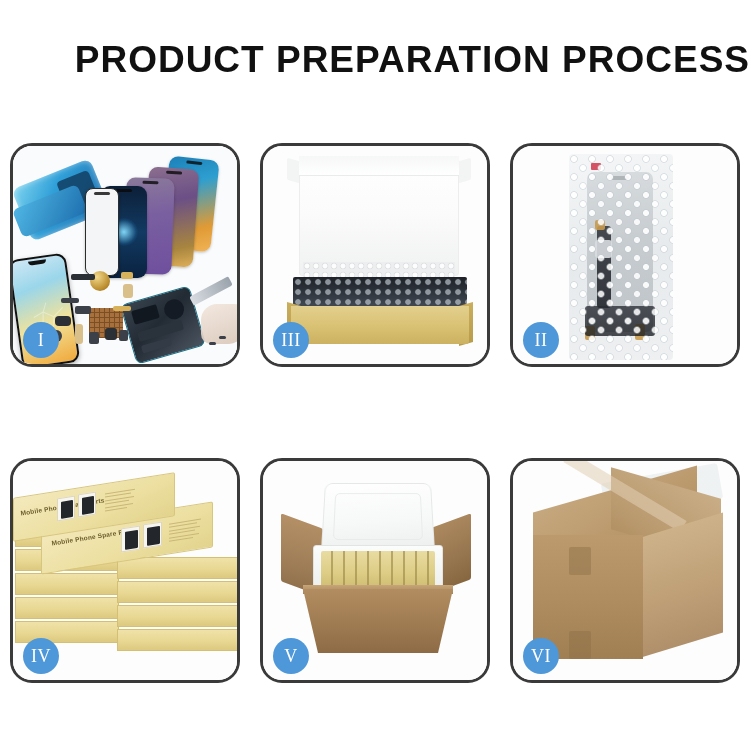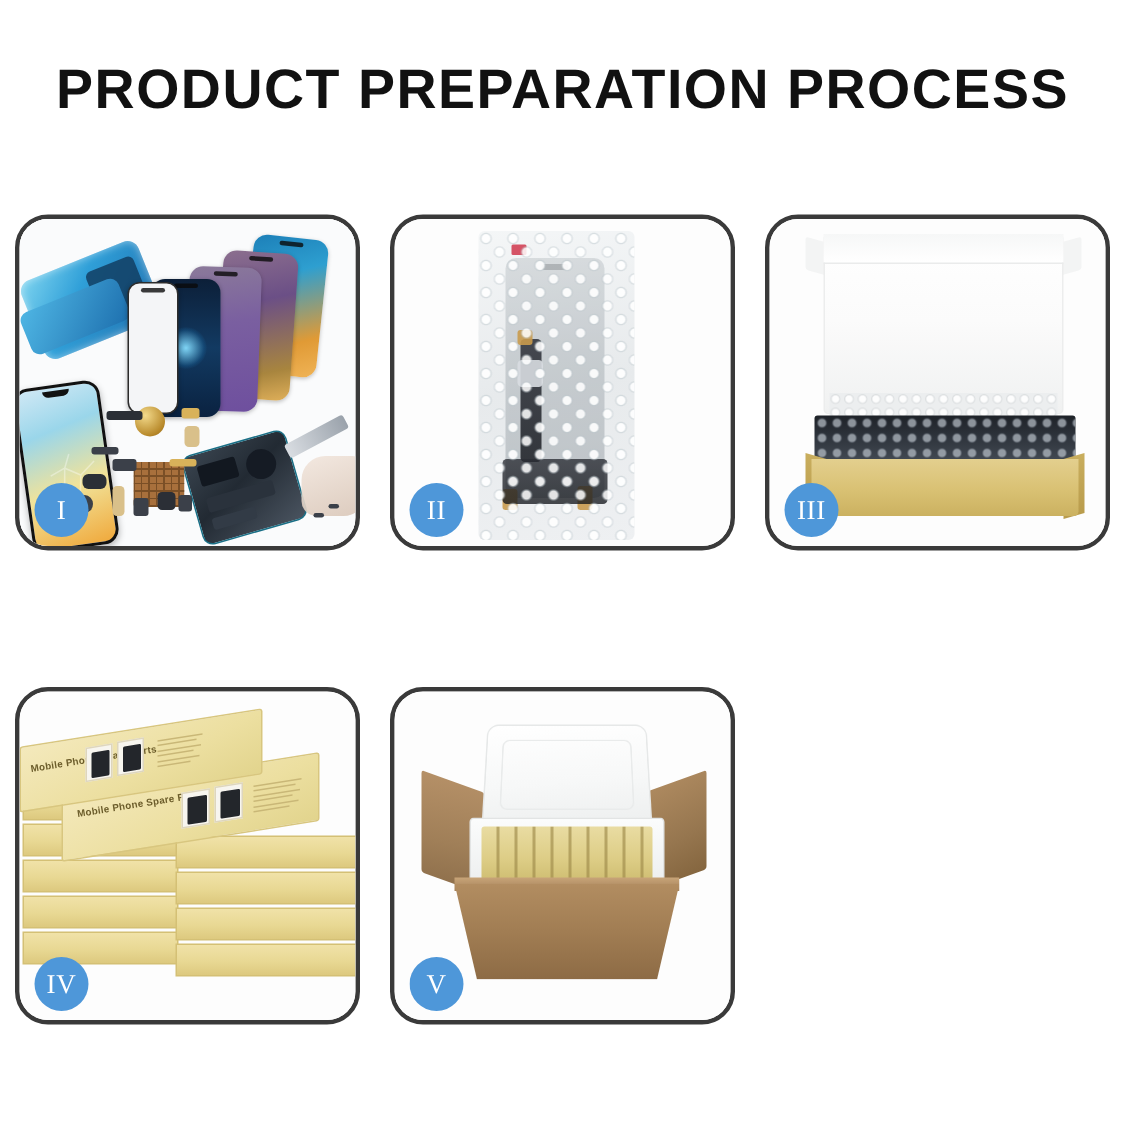--- a/index.html
+++ b/index.html
@@ -18,21 +18,21 @@
     height: 750px;
     background: #ffffff;
   }
 
   
   .header {
     position: absolute;
     top: 38px;
     left: 0;
     width: 750px;
-    text-align: center;
+    text-align: right;
   }
 
   .title {
     font-family: "Liberation Sans", sans-serif;
     font-size: 37px;
     font-weight: 700;
     letter-spacing: 1.0px;
     color: #111111;
     line-height: 44px;
     white-space: nowrap;
@@ -493,52 +493,52 @@
         <div class="p1-hand"></div>
 
         <div class="p1-part sm" style="left:196px;top:196px;width:7px;height:3px;"></div>
         <div class="p1-part sm" style="left:206px;top:190px;width:7px;height:3px;"></div>
       </div>
       <div class="badge">I</div>
     </div>
 
     <div class="panel">
       <div class="panel-inner">
+        <div class="p3-lid-ear-l"></div>
+        <div class="p3-lid-ear-r"></div>
+        <div class="p3-lid"></div>
+        <div class="p3-lid-fold"></div>
+        <div class="p3-foam"></div>
+        <div class="p3-tray-top">
+          <div class="p3-tray-bubbles"></div>
+        </div>
+        <div class="p3-box-left"></div>
+        <div class="p3-box-right"></div>
+        <div class="p3-box-front"></div>
+      </div>
+      <div class="badge">III</div>
+    </div>
+
+    <div class="panel">
+      <div class="panel-inner">
         <div class="p2-bag">
           <div class="p2-lcd">
             <div class="p2-lcd-notch"></div>
           </div>
           <div class="p2-flex"></div>
           <div class="p2-ic"></div>
           <div class="p2-conn" style="left:26px;top:66px;width:10px;height:10px;"></div>
           <div class="p2-conn" style="left:16px;top:172px;width:10px;height:14px;"></div>
           <div class="p2-conn" style="left:66px;top:170px;width:10px;height:16px;"></div>
           <div class="p2-bottom"></div>
           <div class="p2-red"></div>
           <div class="p2-bubbles"></div>
         </div>
       </div>
       <div class="badge">II</div>
-    </div>
-
-    <div class="panel">
-      <div class="panel-inner">
-        <div class="p3-lid-ear-l"></div>
-        <div class="p3-lid-ear-r"></div>
-        <div class="p3-lid"></div>
-        <div class="p3-lid-fold"></div>
-        <div class="p3-foam"></div>
-        <div class="p3-tray-top">
-          <div class="p3-tray-bubbles"></div>
-        </div>
-        <div class="p3-box-left"></div>
-        <div class="p3-box-right"></div>
-        <div class="p3-box-front"></div>
-      </div>
-      <div class="badge">III</div>
     </div>
 
     <div class="panel p4">
       <div class="panel-inner">
 
         <div class="box" style="left:2px;top:160px;width:104px;height:22px;"></div>
         <div class="box" style="left:2px;top:136px;width:104px;height:22px;"></div>
         <div class="box" style="left:2px;top:112px;width:104px;height:22px;"></div>
         <div class="box" style="left:2px;top:88px;width:104px;height:22px;"></div>
         <div class="box" style="left:2px;top:64px;width:104px;height:22px;"></div>
@@ -603,15 +603,28 @@
           <i style="left:82px"></i>
             <i style="left:94px"></i>
             <i style="left:106px"></i>
         </div>
         <div class="p5-carton-rim"></div>
         <div class="p5-carton-front"></div>
       </div>
       <div class="badge">V</div>
     </div>
 
+    <div class="panel">
+      <div class="panel-inner">
+        <div class="p6-wrap"></div>
+        <div class="p6-top"></div>
+        <div class="p6-top2"></div>
+        <div class="p6-tape-diag"></div>
+        <div class="p6-side"></div>
+        <div class="p6-front"></div>
+        <div class="p6-tab" style="left:56px;top:86px;"></div>
+        <div class="p6-tab" style="left:56px;top:170px;"></div>
+      </div>
+      <div class="badge">VI</div>
+    </div>
 
   </div>
 </div>
 
 </body></html>

